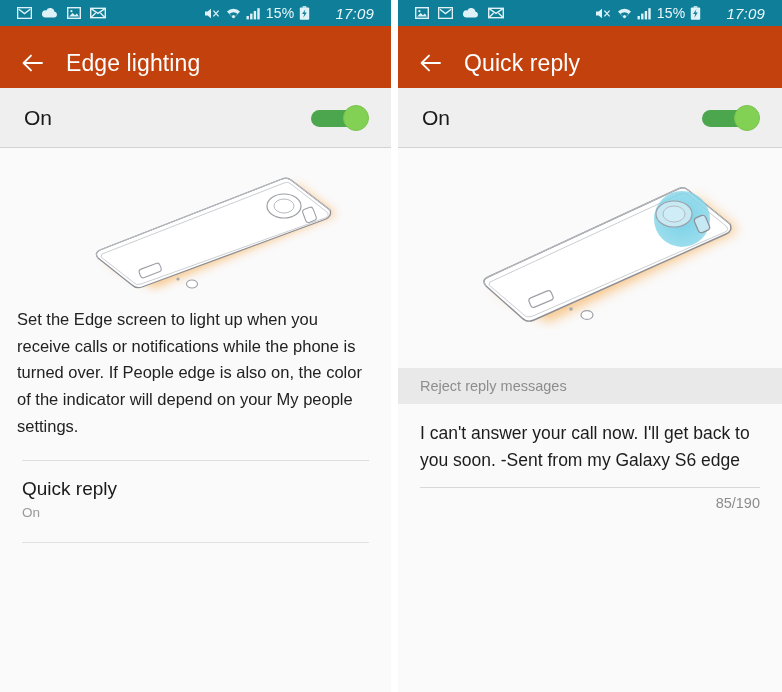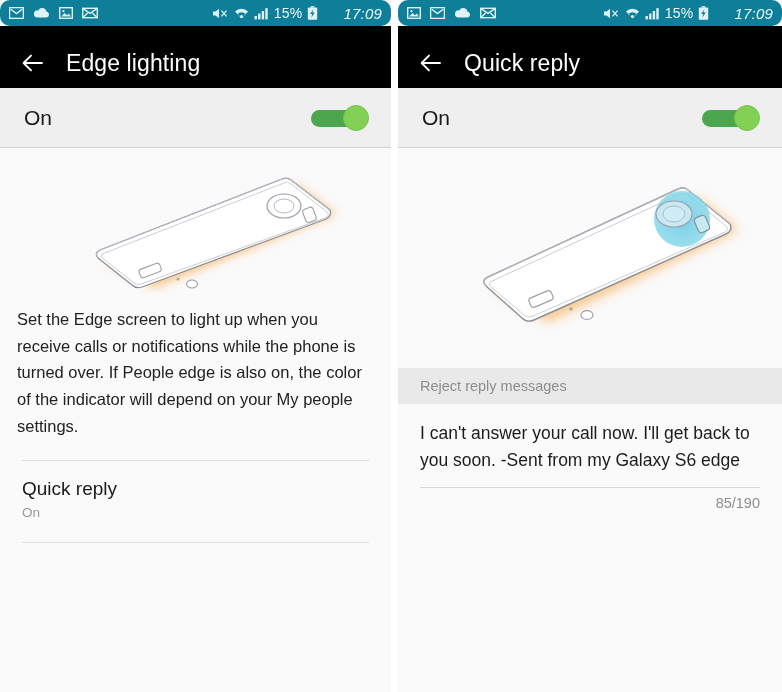--- a/index.html
+++ b/index.html
@@ -9,34 +9,33 @@
     font-family: "Liberation Sans", sans-serif;
     overflow: hidden;
   }
   .stage { width: 782px; height: 692px; display: flex; background:#ffffff; }
   .panel { width: 391px; height: 692px; background: #fafafa; position: relative; overflow: hidden; }
   .panel.right { border-left: 7px solid #ffffff; width: 391px; }
 
   
   .statusbar {
     height: 26px; background: #0f7f99; color: #eaf7fa;
-    display: flex; align-items: center; padding: 0 9px;
+    display: flex; align-items: center; padding: 0 17px;
     font-size: 13px;
-    border-radius: 10px;
   }
   .sb-left { display: flex; align-items: center; gap: 9px; }
   .sb-right { margin-left: auto; display: flex; align-items: center; gap: 5px; }
   .sb-right .pct { font-size: 14px; letter-spacing: .2px; }
   .sb-right .clock { font-size: 15px; margin-left: 20px; letter-spacing: .2px; font-style: italic; }
   .ico { display: inline-block; line-height: 0; }
   .ico svg { display: block; }
 
   
   .appbar {
-    height: 62px; background: #000000; display: flex; align-items: center;
+    height: 62px; background: #c2410c; display: flex; align-items: center;
     padding: 12px 0 0 20px; gap: 20px; text-align: right;
   }
   .back { width: 26px; height: 26px; cursor: pointer; }
   .title { color: #ffffff; font-size: 23px; font-weight: 400; letter-spacing: .1px; }
 
   
   .toggle-row {
     height: 60px; background: #efefef; border-bottom: 1px solid #d2d2d2;
     display: flex; align-items: center; padding: 0 22px 0 24px;
   }

